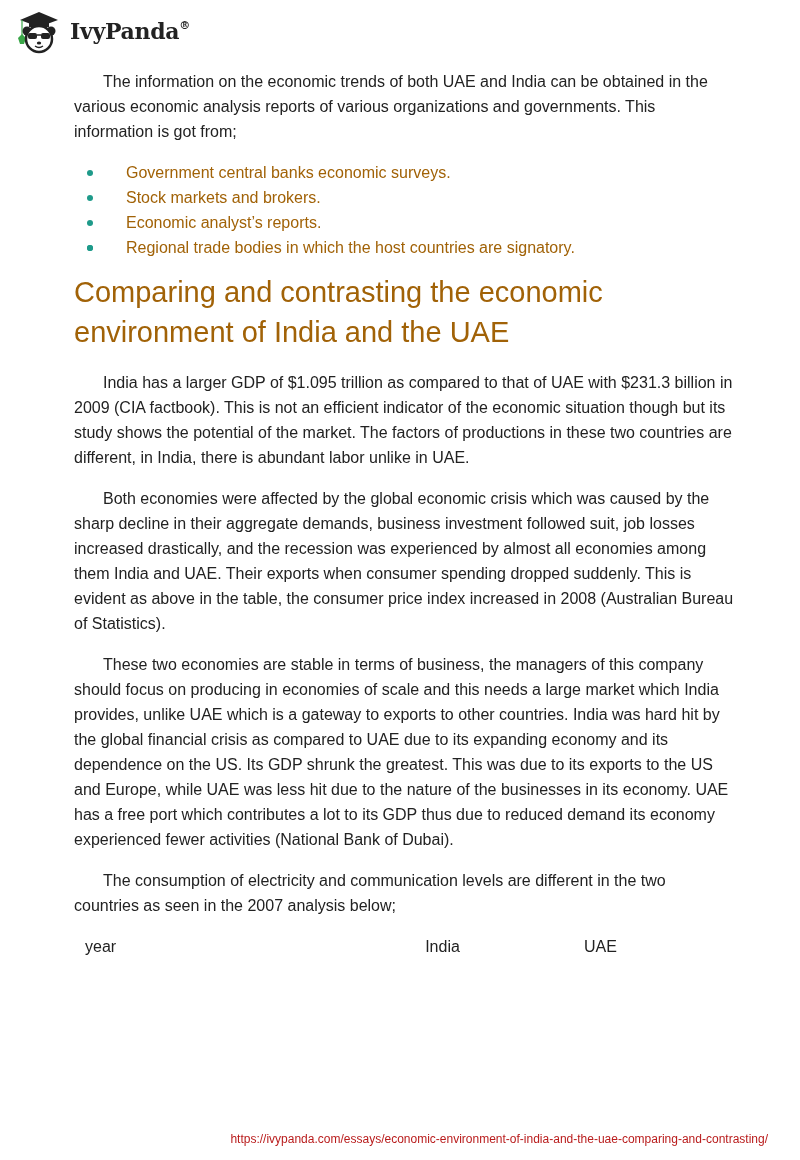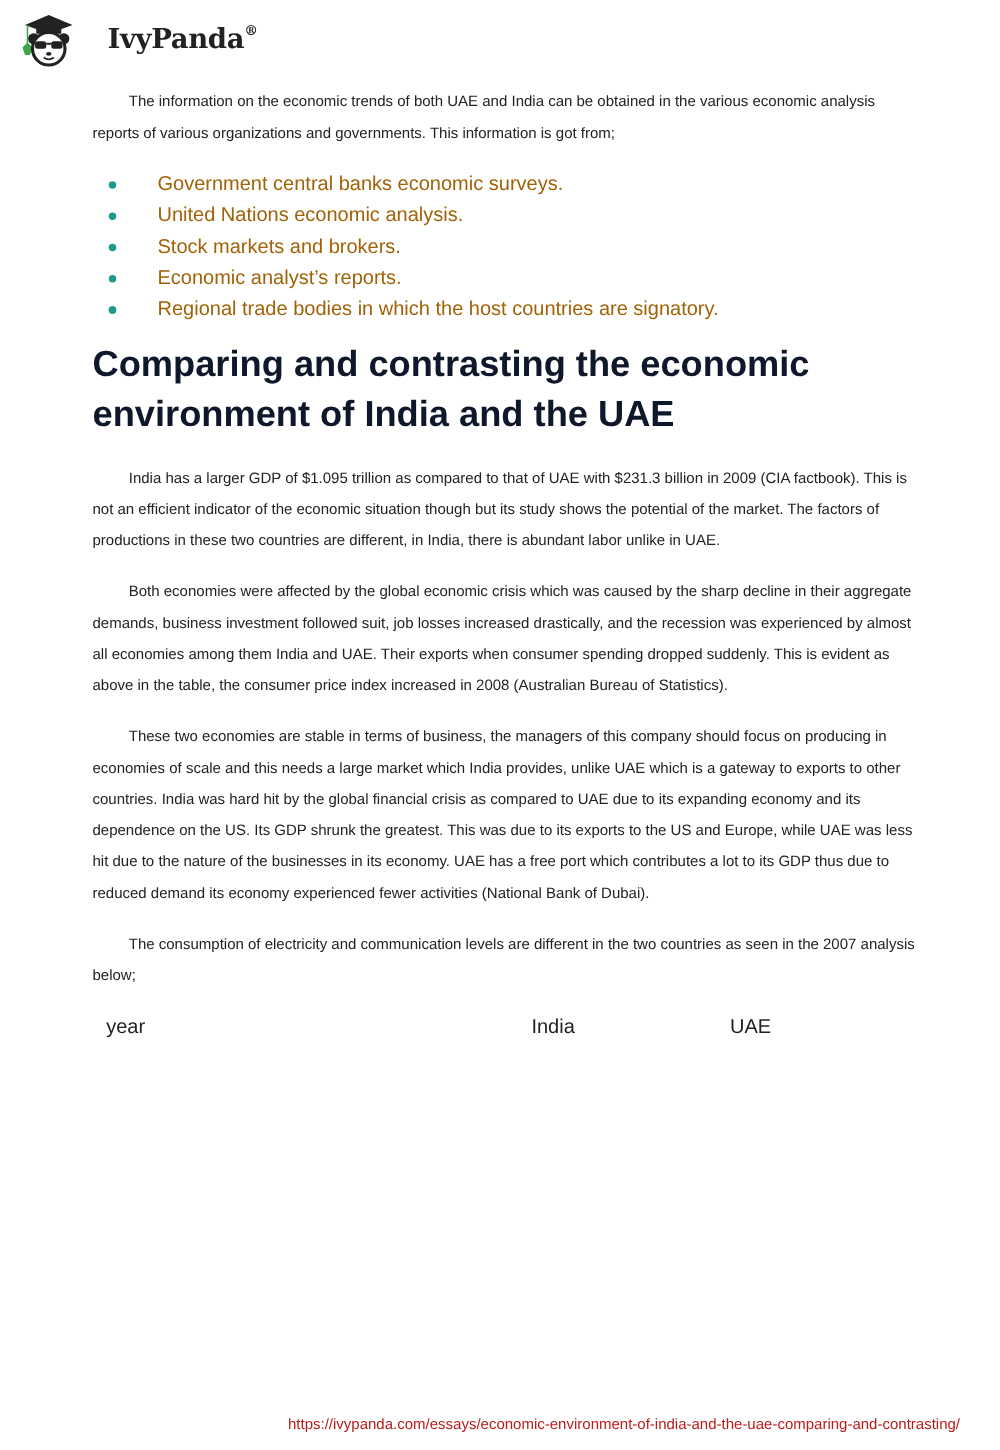--- a/index.html
+++ b/index.html
@@ -5,42 +5,42 @@
     html, body { margin: 0; padding: 0; background: #ffffff; }
     body {
       width: 800px; height: 1160px; position: relative; overflow: hidden;
       font-family: "Liberation Sans", sans-serif; color: #222222;
     }
     .header { position: absolute; left: 0; top: 0; width: 800px; height: 60px; }
     .logo { position: absolute; left: 16px; top: 8px; display: flex; align-items: center; }
     .logo svg { display: block; }
     .logo-text {
       font-family: "DejaVu Serif", serif; font-weight: bold; font-size: 22px;
-      color: #222222; margin-left: 24px; letter-spacing: -0.3px;
+      color: #222222; margin-left: 8px; letter-spacing: -0.3px;
     }
     .logo-text sup { font-size: 11px; position: relative; top: -2px; }
     .doc-title {
       position: absolute; right: 32px; top: 15px; font-size: 13px; color: #888888;
     }
     .content { position: absolute; left: 74px; top: 69px; width: 660px; }
     p {
-      margin: 0 0 16px 0; font-size: 12px; line-height: 25px; color: #222222;
+      margin: 0 0 16px 0; font-size: 16px; line-height: 25px; color: #222222;
       text-indent: 29px;
     }
     ul { list-style: none; margin: 0 0 12px 0; padding: 0; }
     li {
       position: relative; font-size: 16px; line-height: 25px; padding-left: 52px;
       color: #a16207;
     }
     li .bullet {
       position: absolute; left: 13px; top: 10px; width: 6px; height: 6px;
       border-radius: 50%; background: #1e9a8a;
     }
     h2 {
-      font-size: 29px; line-height: 40px; font-weight: bold; color: #0f172a;
+      font-size: 29px; line-height: 40px; font-weight: normal; color: #a16207;
       margin: 12px 0 18px 0;
     }
     .table-head { display: flex; font-size: 16px; line-height: 25px; margin-top: 8px; gap: 40px; }
     .table-head span:nth-child(1) { width: 216px; padding-left: 11px; }
     .table-head span:nth-child(2) { width: 203px; text-align: center; }
     .footer-url {
       position: absolute; right: 32px; top: 1132px; font-size: 12px; color: #b91c1c;
     }
   </style>
 </head>
@@ -64,21 +64,20 @@
     </svg>
     <span class="logo-text"><span>IvyPanda</span><sup>®</sup></span>
   </div>
 </div>
 
 <div class="content">
   <p>The information on the economic trends of both UAE and India can be obtained in the various economic analysis reports of various organizations and governments. This information is got from;</p>
 
   <ul>
     <li><span class="bullet"></span><span>Government central banks economic surveys.</span></li>
-    <li><span class="bullet"></span><span>United Nations economic analysis.</span></li>
     <li><span class="bullet"></span><span>Stock markets and brokers.</span></li>
     <li><span class="bullet"></span><span>Economic analyst’s reports.</span></li>
     <li><span class="bullet"></span></li>
     <li><span class="bullet"></span><span>Regional trade bodies in which the host countries are signatory.</span></li>
   </ul>
 
   <h2>Comparing and contrasting the economic environment of India and the UAE</h2>
 
   <p>India has a larger GDP of $1.095 trillion as compared to that of UAE with $231.3 billion in 2009 (CIA factbook). This is not an efficient indicator of the economic situation though but its study shows the potential of the market. The factors of productions in these two countries are different, in India, there is abundant labor unlike in UAE.</p>
   <p>Both economies were affected by the global economic crisis which was caused by the sharp decline in their aggregate demands, business investment followed suit, job losses increased drastically, and the recession was experienced by almost all economies among them India and UAE. Their exports when consumer spending dropped suddenly. This is evident as above in the table, the consumer price index increased in 2008 (Australian Bureau of Statistics).</p>

